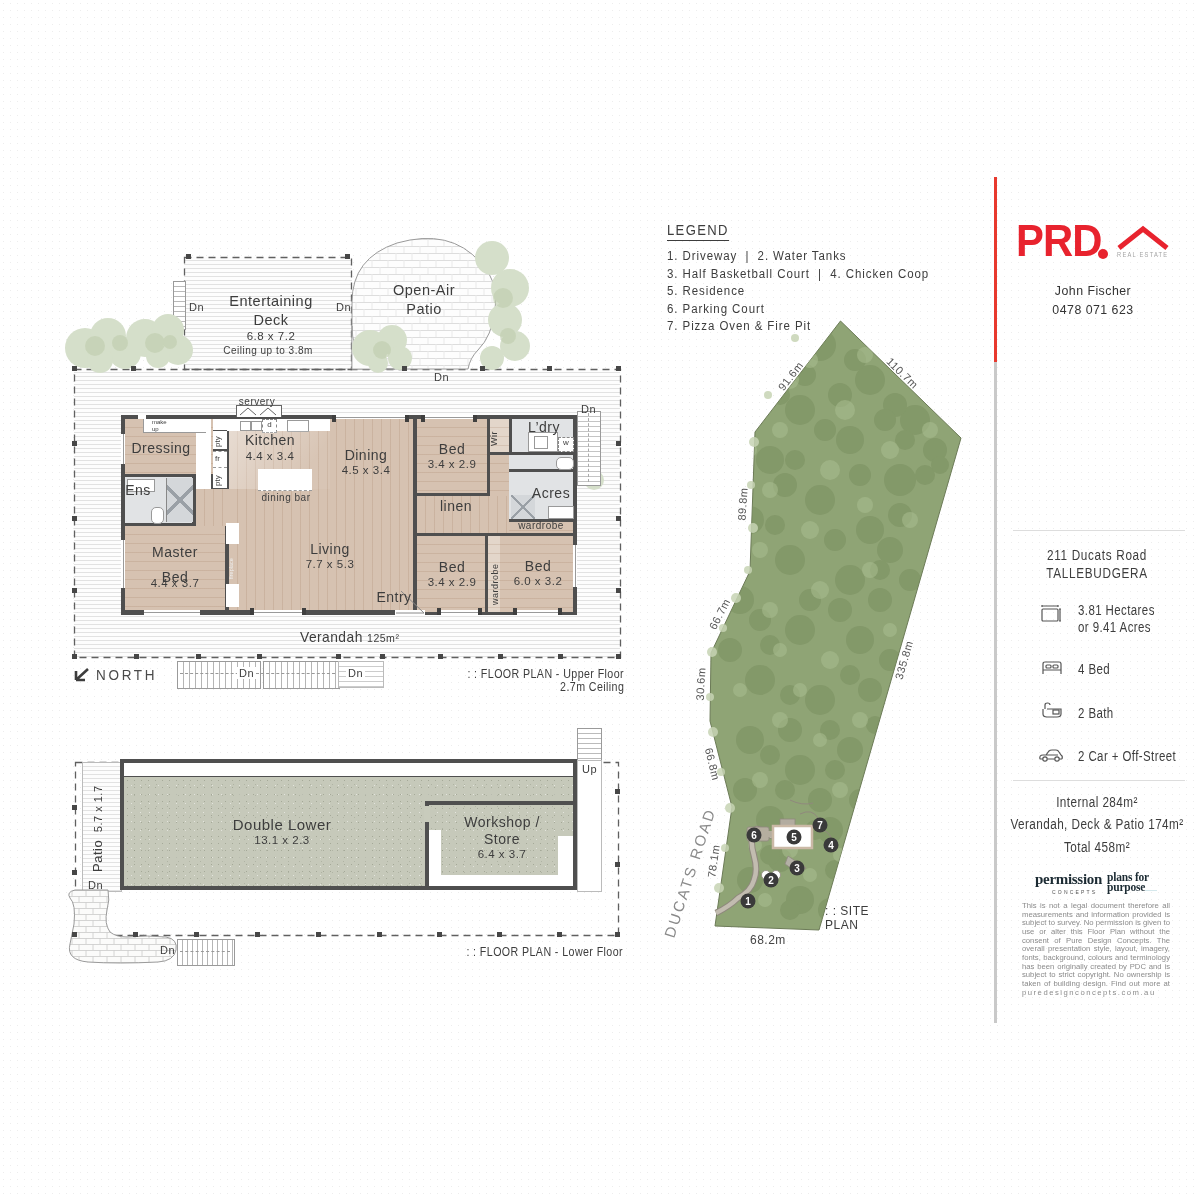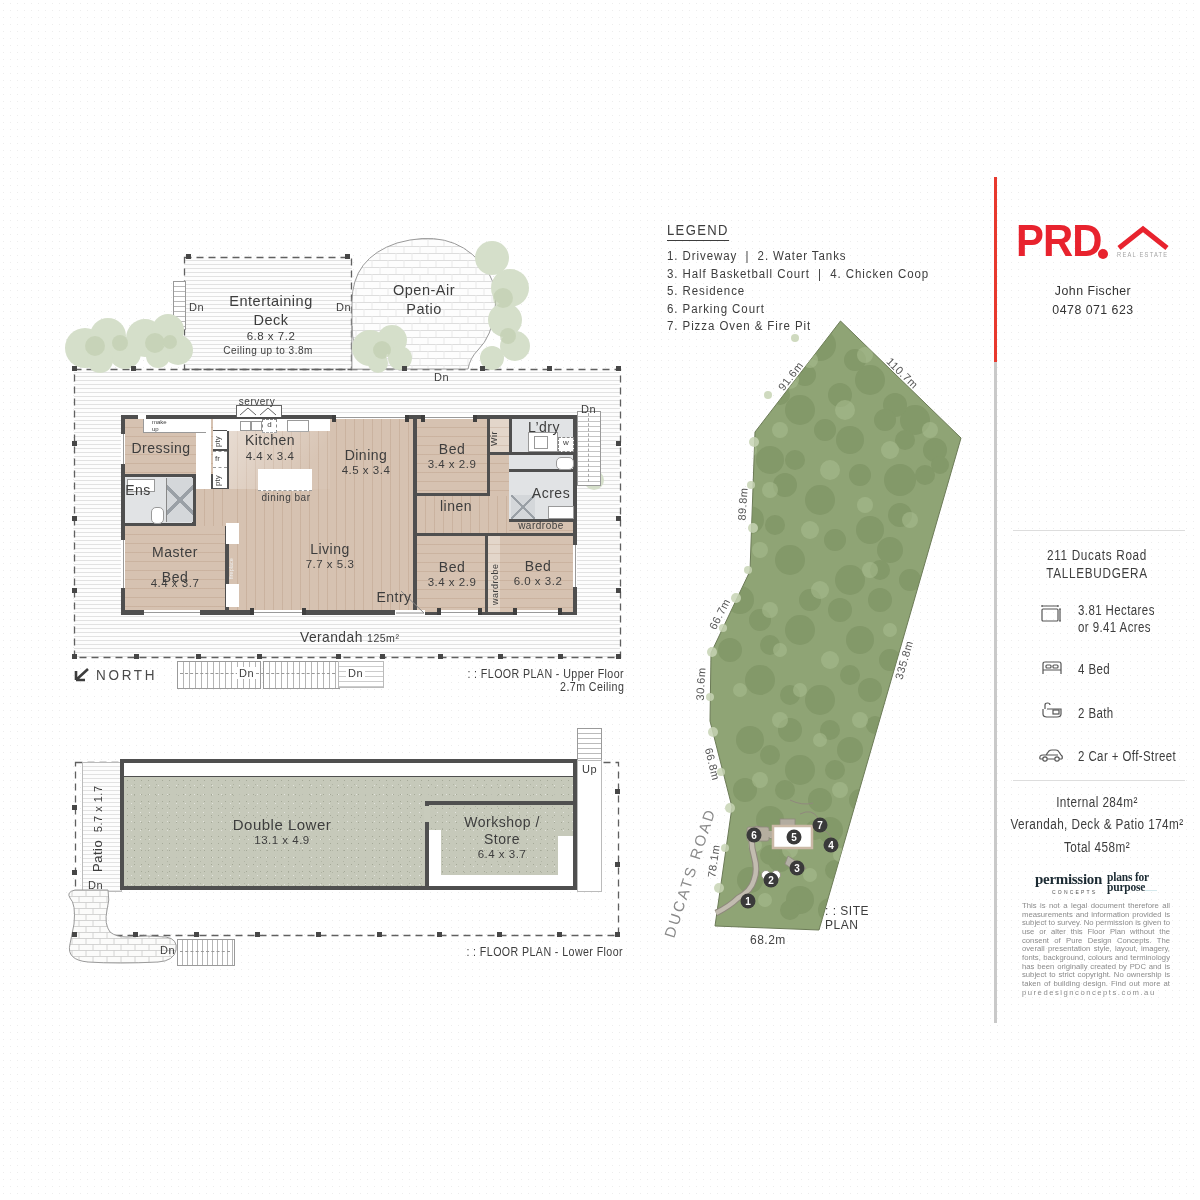--- a/index.html
+++ b/index.html
@@ -263,21 +263,21 @@
 
 <div class="abs" style="left:425px;top:801px;width:148px;height:4px;background:#4f4f4f;"></div>
 <div class="abs" style="left:425px;top:801px;width:4px;height:89px;background:#4f4f4f;"></div>
 <div class="abs" style="left:424px;top:806px;width:6px;height:16px;background:#c8cbbc;"></div>
 <div class="abs" style="left:429px;top:875px;width:144px;height:11px;background:#fff;"></div>
 <div class="abs" style="left:429px;top:830px;width:12px;height:56px;background:#fff;"></div>
 <div class="abs" style="left:558px;top:836px;width:15px;height:50px;background:#fff;"></div>
 <div class="lbl ctr" style="left:502px;top:814px;font-size:14px;line-height:17px;">Workshop /<br>Store</div>
 <div class="lbl ctr" style="left:502px;top:848px;font-size:11.5px;">6.4 x 3.7</div>
 <div class="lbl ctr" style="left:282px;top:816px;font-size:15px;">Double Lower</div>
-<div class="lbl ctr" style="left:282px;top:834px;font-size:11.5px;">13.1 x 4.9</div>
+<div class="lbl ctr" style="left:282px;top:834px;font-size:11.5px;">13.1 x 2.3</div>
 
 <div class="abs stair" style="left:577px;top:728px;width:23px;height:32px;background-image:repeating-linear-gradient(180deg,transparent 0 4px,#bbb 4px 5px);"></div>
 <div class="abs" style="left:577px;top:760px;width:23px;height:130px;background:#fff;border:1px solid #bbb;"></div>
 <div class="lbl" style="left:582px;top:763px;font-size:11px;">Up</div>
 <div class="lbl" style="left:88px;top:879px;font-size:11px;">Dn</div>
 
 <svg class="abs" style="left:58px;top:884px;" width="125" height="90" viewBox="0 0 125 90">
 <defs>
 <pattern id="brick2" width="14" height="12" patternUnits="userSpaceOnUse">
 <rect width="14" height="12" fill="#fbfbfa"></rect>

